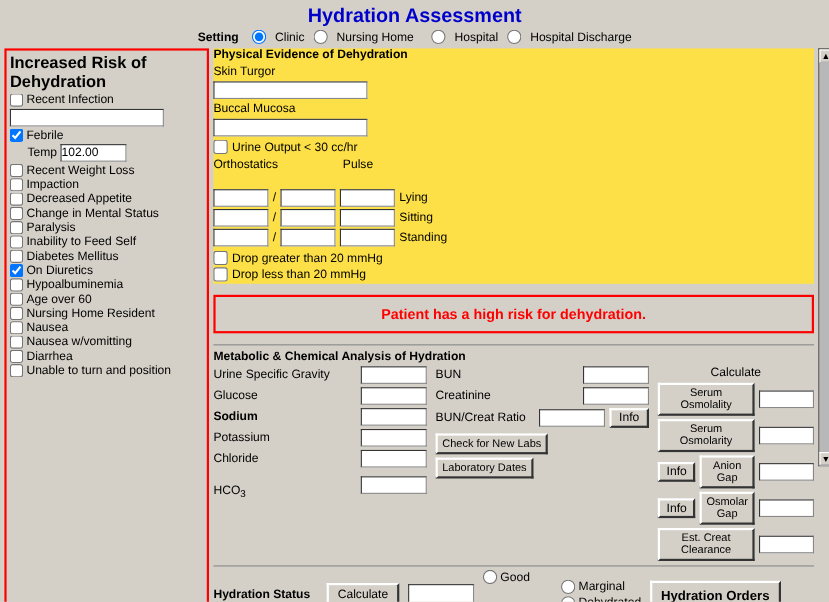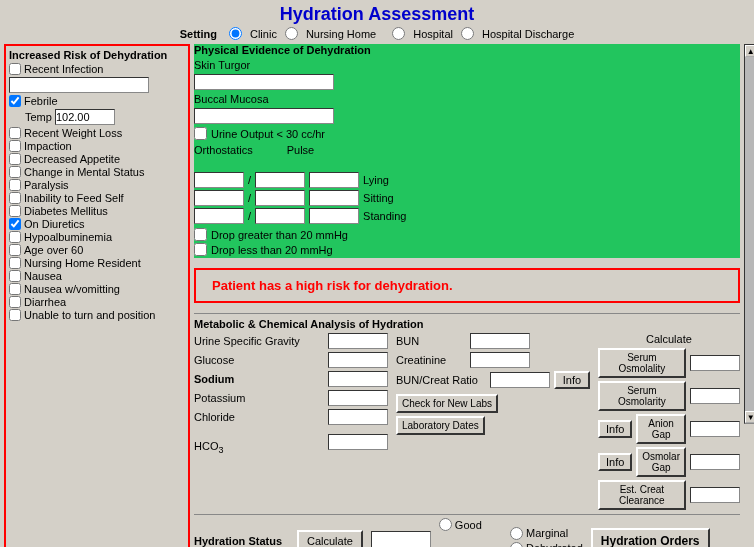--- a/index.html
+++ b/index.html
@@ -44,21 +44,21 @@
     
     .left-panel {
       width: 186px;
       border: 2px solid red;
       padding: 3px;
       background: #d4d0c8;
       flex-shrink: 0;
     }
     .left-panel-title {
       font-weight: bold;
-      font-size: 11px;
+      font-size: 15px;
       margin-bottom: 2px;
     }
     .check-item {
       display: flex;
       align-items: center;
       gap: 3px;
       margin: 1px 0;
       font-size: 11px;
     }
     .check-item input[type="checkbox"] { width: 12px; height: 12px; }
@@ -90,21 +90,21 @@
       background: white;
     }
     
     .middle-panel {
       flex: 1;
       display: flex;
       flex-direction: column;
       gap: 4px;
     }
     .physical-section {
-      background: #22c55e;
+      background: #fde047;
     }
     .section-title {
       font-weight: bold;
       font-size: 11px;
       margin-bottom: 3px;
     }
     .field-row {
       display: flex;
       align-items: center;
       gap: 4px;
@@ -130,20 +130,21 @@
       margin: 2px 0;
       font-size: 11px;
     }
     .drop-check { display: flex; align-items: center; gap: 4px; margin: 2px 0; font-size: 11px; }
     
     .high-risk {
       border: 2px solid red;
       color: red;
       font-weight: bold;
       font-size: 13px;
+      text-align: center;
       padding: 8px 16px;
       margin: 6px 0;
       background: #d4d0c8;
     }
     
     .bottom-section {
       border-top: 1px solid #888;
       padding-top: 4px;
     }
     .metabolic-title {
@@ -158,20 +159,21 @@
     .metabolic-col {
       display: flex;
       flex-direction: column;
       gap: 3px;
     }
     .met-row {
       display: flex;
       align-items: center;
       gap: 4px;
       font-size: 11px;
+      justify-content: space-between;
     }
     .met-input {
       width: 60px;
       height: 16px;
       border: 1px inset #888;
       background: white;
     }
     sub { font-size: 9px; }
     .info-btn {
       background: #d4d0c8;
@@ -348,21 +350,21 @@
           <input type="text" class="field-input" style="">
         </div>
 
         <div class="drop-check">
           <input type="checkbox" style="">
           <span>Urine Output &lt; 30 cc/hr</span>
         </div>
 
         <div style="display:flex; gap:8px; margin-top:4px;">
           <div>
-            <div style="display:flex; gap:34px; font-size:11px; margin-bottom:16px;">
+            <div style="display:flex; gap:59px; font-size:11px; margin-bottom:16px;">
               <span>Orthostatics</span>
               <span>Pulse</span>
             </div>
 
             <div class="ortho-row">
               <input type="text" class="field-input-sm" style="">
               <span>/</span>
               <input type="text" class="field-input-sm" style="">
               <input type="text" class="field-input-sm" style="">
               <span>Lying</span>

